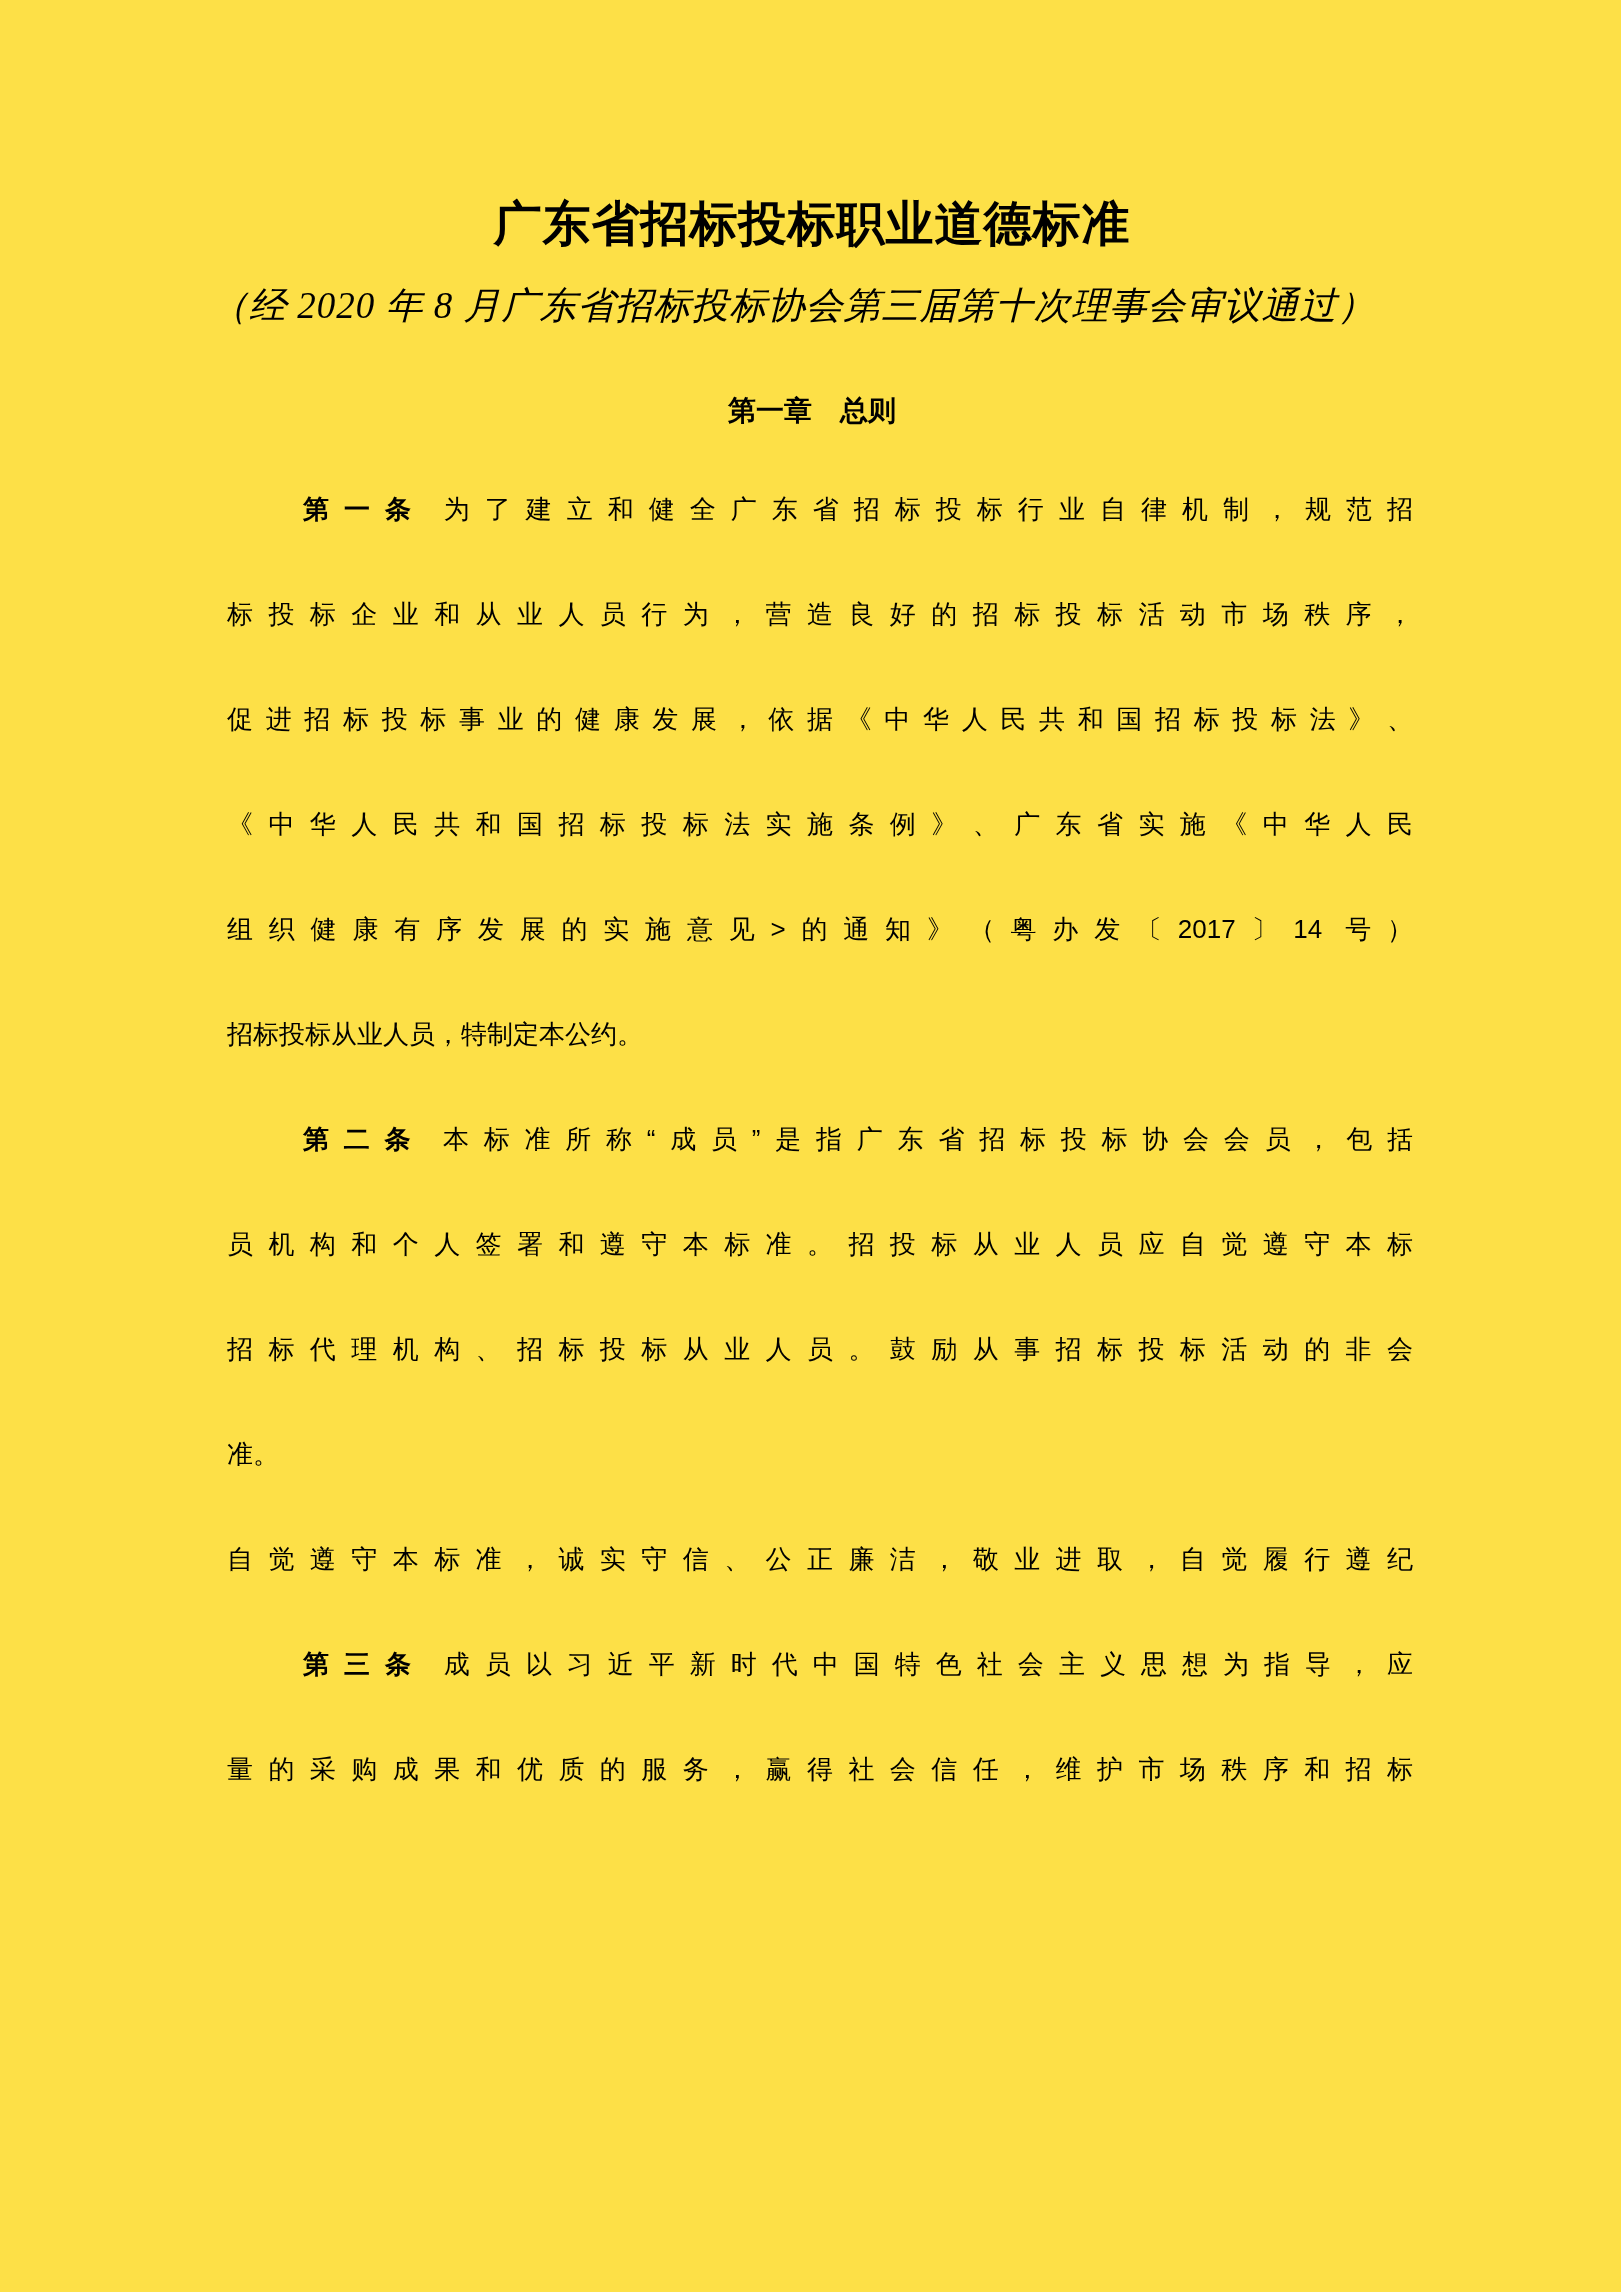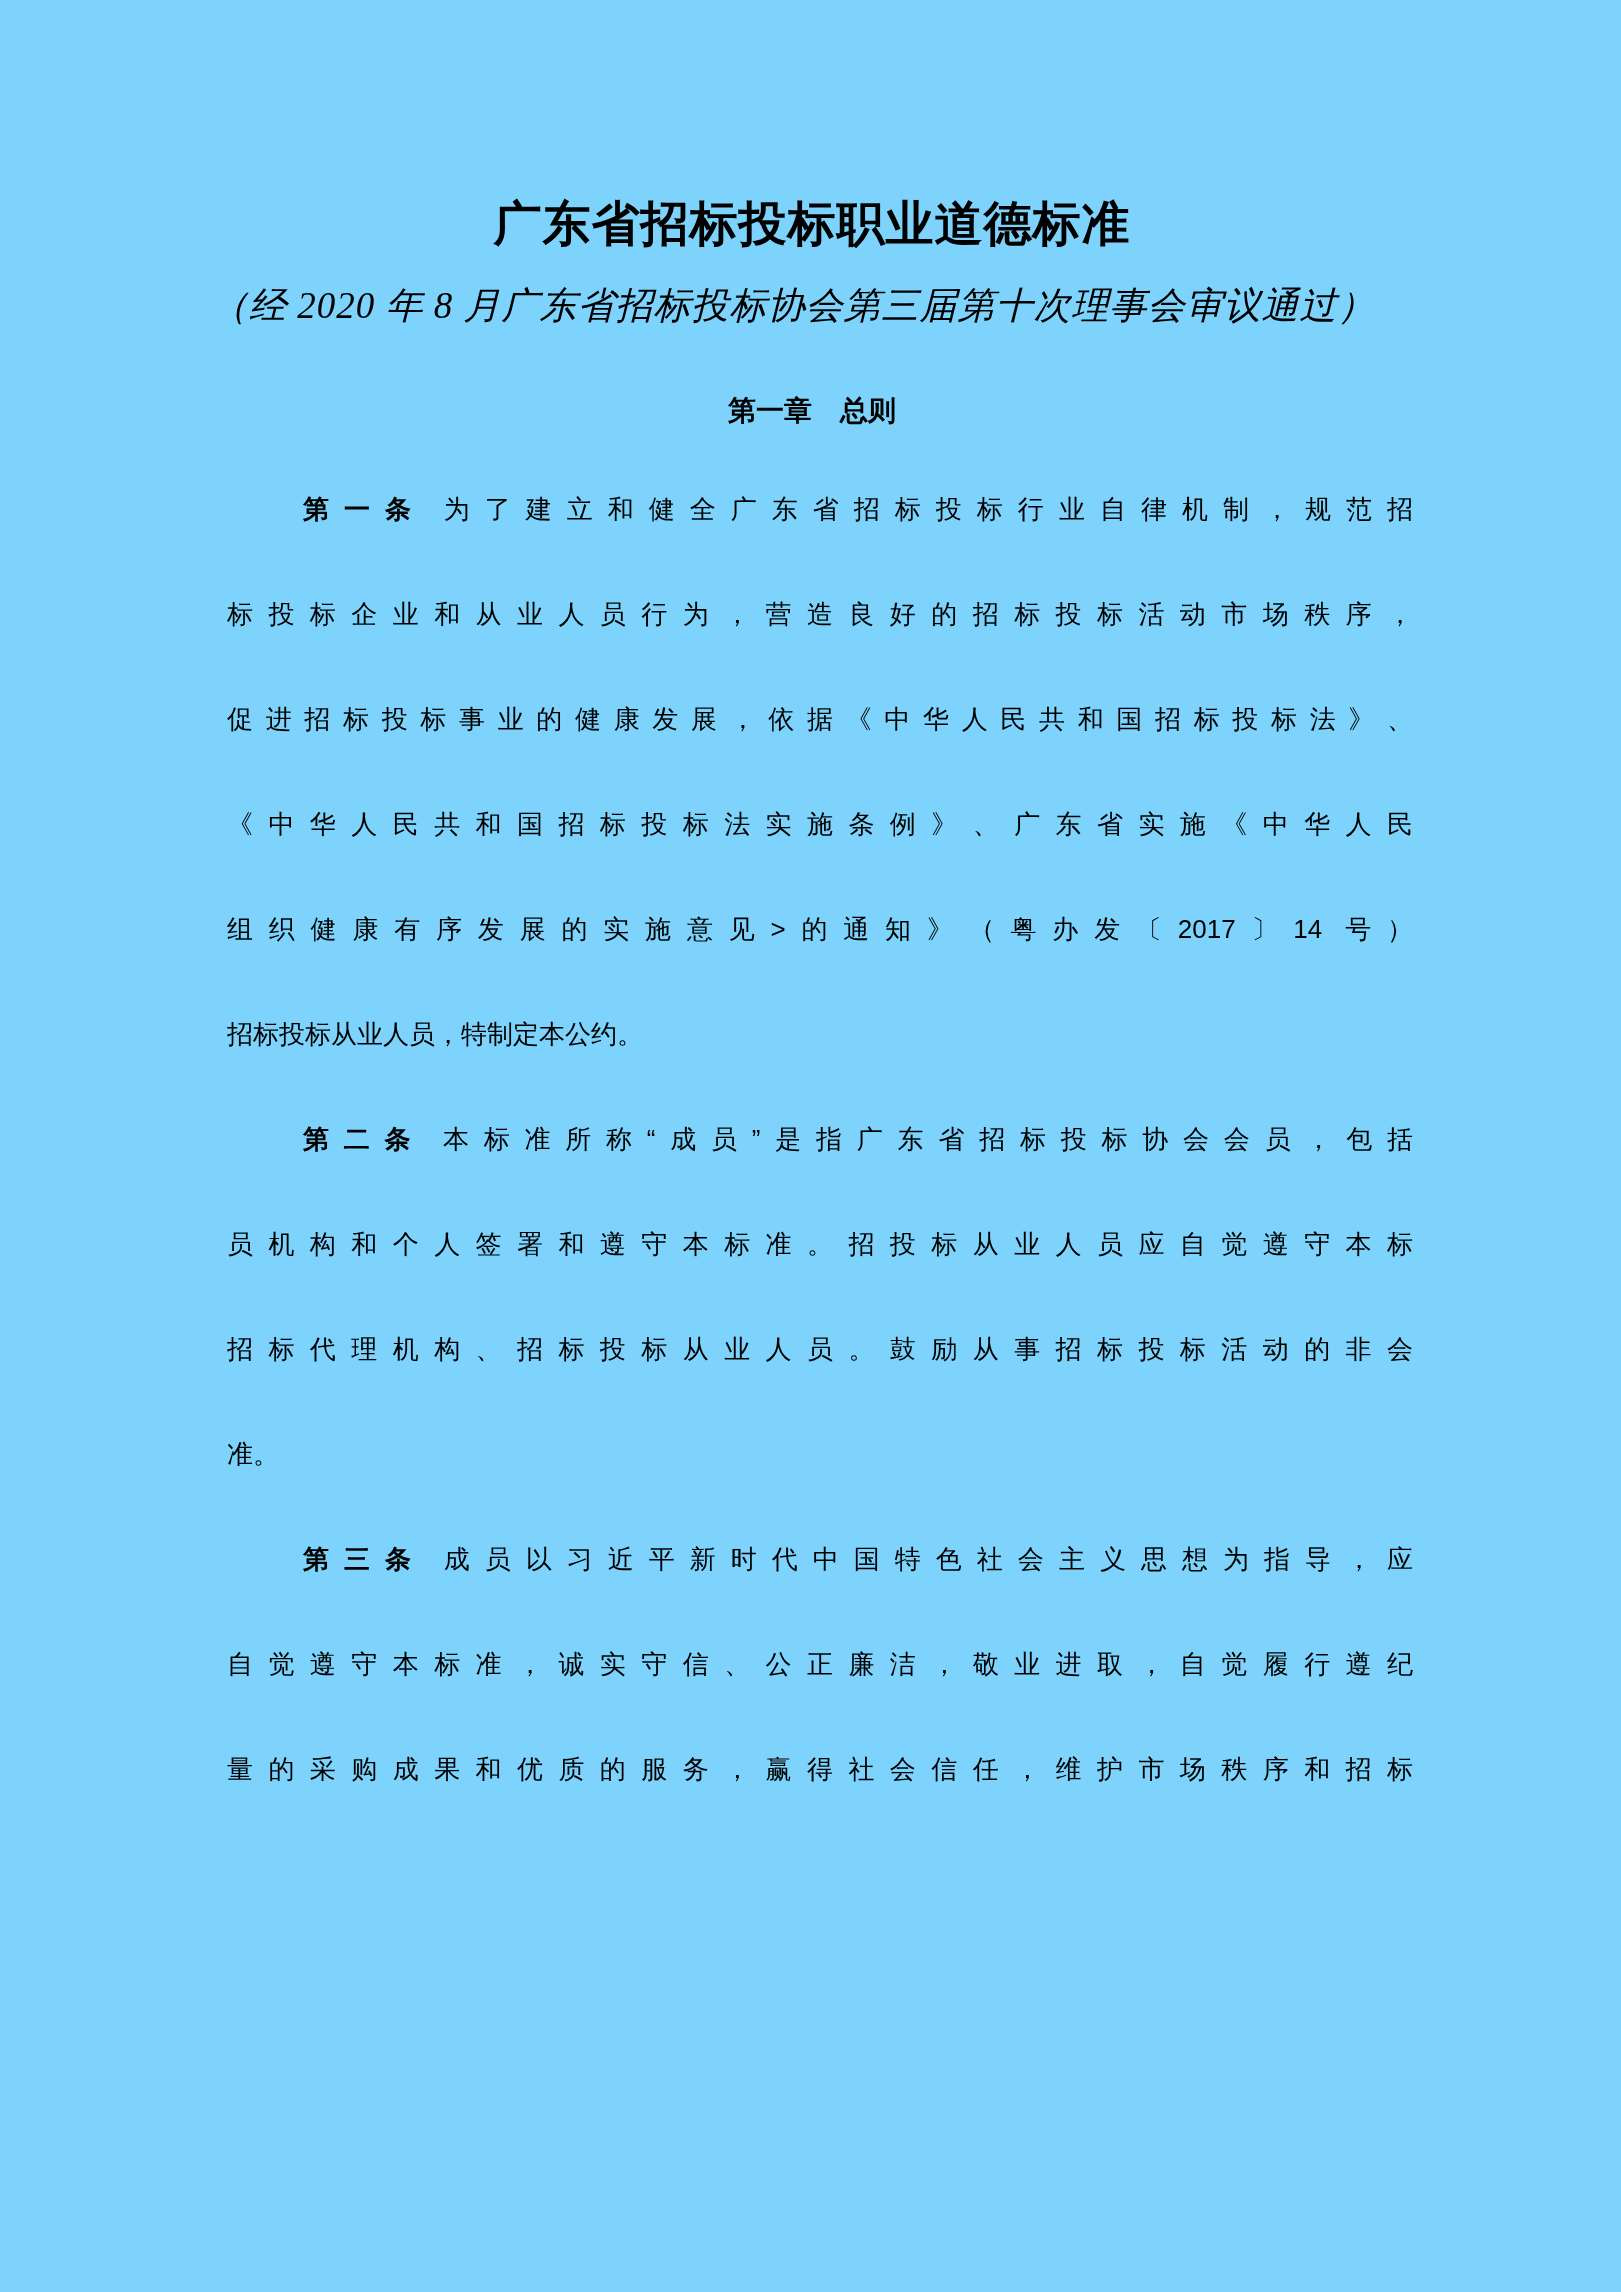--- a/index.html
+++ b/index.html
@@ -5,21 +5,21 @@
   html, body {
     margin: 0;
     padding: 0;
     background: #9e9e9e;
   }
   .page {
     position: relative;
     width: 1621px;
     height: 2293px;
     margin: 0 auto;
-    background: #7dd3fc;
+    background: #fde047;
     color: #000000;
     overflow: hidden;
     font-family: "Liberation Sans", sans-serif;
   }
   .content {
     margin-left: 211px;
     width: 1202px;
   }
   .doc-title {
     margin: 0;
@@ -82,19 +82,19 @@
         <div class="line first"><span class="article-label">第一条</span><span>为了建立和健全广东省招标投标行业自律机制，规范招</span></div>
         <div class="line">标投标企业和从业人员行为，营造良好的招标投标活动市场秩序，</div>
         <div class="line">促进招标投标事业的健康发展，依据《中华人民共和国招标投标法》、</div>
         <div class="line">《中华人民共和国招标投标法实施条例》、广东省实施《中华人民</div>
         <div class="line">组织健康有序发展的实施意见&gt;的通知》（粤办发〔2017〕14 号）</div>
         <div class="line last">招标投标从业人员，特制定本公约。</div>
         <div class="line first"><span class="article-label">第二条</span><span>本标准所称“成员”是指广东省招标投标协会会员，包括</span></div>
         <div class="line">员机构和个人签署和遵守本标准。招投标从业人员应自觉遵守本标</div>
         <div class="line">招标代理机构、招标投标从业人员。鼓励从事招标投标活动的非会</div>
         <div class="line last">准。</div>
+        <div class="line">自觉遵守本标准，诚实守信、公正廉洁，敬业进取，自觉履行遵纪</div>
         <div class="line first"><span class="article-label">第三条</span><span>成员以习近平新时代中国特色社会主义思想为指导，应</span></div>
-        <div class="line">自觉遵守本标准，诚实守信、公正廉洁，敬业进取，自觉履行遵纪</div>
         <div class="line">量的采购成果和优质的服务，赢得社会信任，维护市场秩序和招标</div>
       </div>
   </div>
 </div>
 
 
 </body></html>

